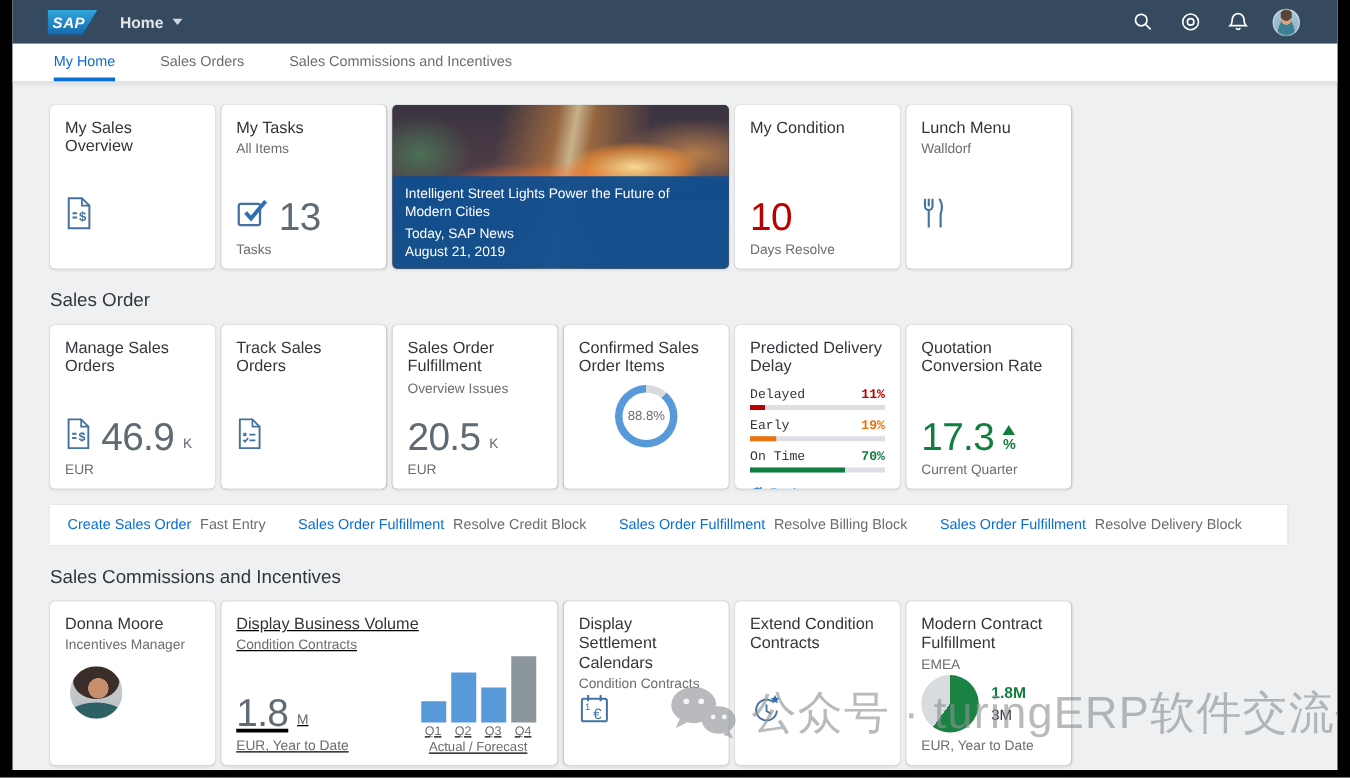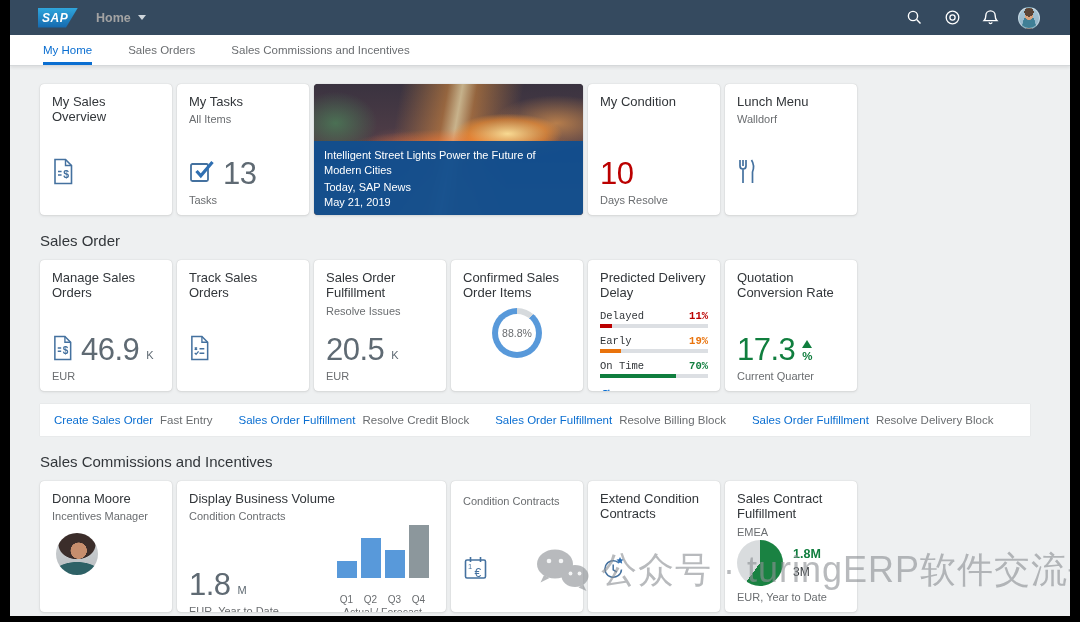--- a/index.html
+++ b/index.html
@@ -6,21 +6,21 @@
   html,body { background:#000; }
   body { font-family:"Liberation Sans", sans-serif; }
   .screen { position:relative; width:1080px; height:616px; background:#000; overflow:hidden;padding-left:23px; }
   .app { position:absolute; left:10px; right:10px; top:0; bottom:0; background:#eef0f1; overflow:hidden; }
 
   
   .shellbar { height:35px; background:#354a5f; display:flex; align-items:center; padding:0 30px 0 28px; }
   .sap-logo { width:40px; height:20px; background:linear-gradient(180deg,#2fa6dc 0%,#1568ae 100%);
     clip-path:polygon(0 0,100% 0,70% 100%,0 100%); color:#fff; font-size:12px; font-weight:bold; font-style:italic;
     display:flex; align-items:center; padding-left:4px; letter-spacing:.5px; }
-  .shell-title { color:#a3a3a3; font-size:12.5px; font-weight:bold; margin-left:18px; display:flex; align-items:center; gap:7px; cursor:pointer; }
+  .shell-title { color:#e5e5e5; font-size:12.5px; font-weight:bold; margin-left:18px; display:flex; align-items:center; gap:7px; cursor:pointer; }
   .caret-down { width:0; height:0; border-left:4.5px solid transparent; border-right:4.5px solid transparent; border-top:5px solid #cfd6dc; }
   .shell-right { margin-left:auto; display:flex; align-items:center; gap:18px; }
   .shell-icon { width:20px; height:20px; display:flex; align-items:center; justify-content:center; cursor:pointer; }
   .shell-avatar { width:22px; height:22px; border-radius:50%; cursor:pointer; border:1px solid rgba(255,255,255,.4);
     background:
       radial-gradient(circle at 50% 20%, #5a4436 0 24%, transparent 25%),
       radial-gradient(circle at 50% 38%, #d9a47e 0 26%, transparent 27%),
       radial-gradient(ellipse at 50% 105%, #3f7f96 0 48%, transparent 50%),
       linear-gradient(#a9c6d6,#8fb2c6); }
 
@@ -31,21 +31,21 @@
   .tab.active { color:#0a6ed1; }
   .tab.active::after { content:""; position:absolute; left:0; right:0; bottom:0; height:3px; background:#0a6ed1; }
 
   
   .content { padding:18px 30px 0 30px; position:relative; }
   .tile-row { display:flex; gap:5px; }
   .section-heading { font-size:15px; color:#32363a; margin:17px 0 11px 0; }
 
   .tile { position:relative; width:132px; height:131px; background:#fff; border-radius:4px; padding:10px 12px 8px 12px;
     box-shadow:0 0 1px rgba(0,0,0,.22), 0 1px 3px rgba(0,0,0,.10); display:flex; flex-direction:column; cursor:pointer; overflow:hidden; }
-  .tile.wide { width:269px; }
+  .tile.wide { width:269px;text-decoration:underline; }
   .tile-title { font-size:13px; color:#32363a; line-height:1.18; }
   .tile-sub { font-size:11px; color:#6a6d70; margin-top:4px; }
   .tile-spacer { flex:1; }
   .tile-footer { font-size:11px; color:#6a6d70; margin-top:5px; min-height:13px; }
   .kpi-row { display:flex; align-items:center; gap:7px; }
   .kpi-num { font-size:31px; font-weight:300; color:#5f6a73; letter-spacing:-.5px; line-height:1; }
   .kpi-unit { font-size:11px; color:#5f6a73; margin-top:10px; }
   .kpi-red { color:#bb0000; }
   .kpi-green { color:#107e3e; }
 
@@ -95,21 +95,21 @@
       radial-gradient(ellipse 20px 16px at 50% 27%, #3b2d2a 0 90%, transparent 95%),
       radial-gradient(ellipse 26px 14px at 50% 100%, #2e6166 0 90%, transparent 95%),
       linear-gradient(#cfd3d6,#b9bdc0); }
 
   
   .bv-body { flex:1; display:flex; align-items:flex-end; }
   .bv-left { flex:1; display:flex; flex-direction:column; justify-content:flex-end; }
   .bv-chart { width:103px; display:flex; flex-direction:column; align-items:center; }
   .bv-bars { display:flex; align-items:flex-end; gap:4px; height:56px; }
   .bv-bar { width:20px; }
-  .bv-labels { display:flex; gap:4px; margin-top:16px; }
+  .bv-labels { display:flex; gap:4px; margin-top:2px; }
   .bv-labels span { width:20px; text-align:center; font-size:10px; color:#6a6d70; }
   .bv-caption { font-size:10.5px; color:#6a6d70; margin-top:1px; white-space:nowrap; }
 
   
   .cf-body { flex:1; display:flex; align-items:center; gap:10px; margin-top:2px; }
   .cf-pie { width:46px; height:46px; border-radius:50%; flex:none; }
   .cf-vals { display:flex; flex-direction:column; gap:4px; }
   .cf-actual { font-size:12.5px; font-weight:bold; color:#107e3e; }
   .cf-target { font-size:12px; color:#32363a; }
 
@@ -201,21 +201,21 @@
             <span class="kpi-num">13</span>
           </div>
           <div class="tile-footer">Tasks</div>
         </div>
 
         <div class="tile wide news">
           <div class="news-img"></div>
           <div class="news-overlay">
             <div class="news-headline">Intelligent Street Lights Power the Future of Modern Cities</div>
             <div>Today, SAP News</div>
-            <div>May 21, 2019</div>
+            <div>August 21, 2019</div>
           </div>
         </div>
 
         <div class="tile">
           <div class="tile-title">My Condition</div>
           <div class="tile-spacer"></div>
           <div class="kpi-row">
             <span class="kpi-num kpi-red" style="color: rgb(187, 0, 0);">10</span>
           </div>
           <div class="tile-footer">Days Resolve</div>
@@ -273,21 +273,21 @@
                   <path d="M6 18.6 l1.4 1.5 L10 17" stroke="#44719f" stroke-width="1.4" fill="none"></path>
                   <line x1="11" y1="19" x2="16" y2="19" stroke="#44719f" stroke-width="1.5"></line>
                 </svg>
             </span>
           </div>
           <div class="tile-footer"></div>
         </div>
 
         <div class="tile">
           <div class="tile-title">Sales Order Fulfillment</div>
-          <div class="tile-sub">Resolve Issues</div>
+          <div class="tile-sub">Overview Issues</div>
           <div class="tile-spacer"></div>
           <div class="kpi-row">
             <span class="kpi-num">20.5</span>
             <span class="kpi-unit">K</span>
           </div>
           <div class="tile-footer">EUR</div>
         </div>
 
         <div class="tile">
           <div class="tile-title">Confirmed Sales Order Items</div>
@@ -409,20 +409,21 @@
                 <span>Q2</span>
                 <span>Q3</span>
                 <span>Q4</span>
               </div>
               <div class="bv-caption">Actual / Forecast</div>
             </div>
           </div>
         </div>
 
         <div class="tile">
+          <div class="tile-title">Display Settlement Calendars</div>
           <div class="tile-sub">Condition Contracts</div>
           <div class="tile-spacer"></div>
           <div class="kpi-row">
             <span class="tile-icon">
               <svg width="27" height="27" viewBox="0 0 27 27">
                   <rect x="2.5" y="5" width="20" height="18" rx="1.5" fill="none" stroke="#44719f" stroke-width="1.6"></rect>
                   <line x1="7.5" y1="2" x2="7.5" y2="7" stroke="#44719f" stroke-width="1.6"></line>
                   <line x1="17.5" y1="2" x2="17.5" y2="7" stroke="#44719f" stroke-width="1.6"></line>
                   <text x="5" y="14" font-size="7.5" fill="#44719f">1</text>
                   <text x="11.5" y="21.5" font-size="12" fill="#44719f">€</text>
@@ -441,21 +442,21 @@
                   <path d="M21.5 14.5 a8.3 8.3 0 1 1 -3.4-7.2" fill="none" stroke="#44719f" stroke-width="1.5"></path>
                   <path d="M13.2 9.5 v5.3 l3.6 2.2" fill="none" stroke="#44719f" stroke-width="1.5"></path>
                   <path d="M20 2 l1.1 2.2 2.4.35 -1.75 1.7 .4 2.4 -2.15-1.15 -2.15 1.15 .4-2.4 -1.75-1.7 2.4-.35z" fill="#2f6fb2"></path>
                 </svg>
             </span>
           </div>
           <div class="tile-footer"></div>
         </div>
 
         <div class="tile">
-          <div class="tile-title">Sales Contract Fulfillment</div>
+          <div class="tile-title">Modern Contract Fulfillment</div>
           <div class="tile-sub">EMEA</div>
           <div class="cf-body">
             <div class="cf-pie" style="background: conic-gradient(rgb(26, 130, 66) 0deg, rgb(26, 130, 66) 60%, rgb(217, 220, 222) 60%, rgb(217, 220, 222) 100%);"></div>
             <div class="cf-vals">
               <span class="cf-actual">1.8M</span>
               <span class="cf-target">3M</span>
             </div>
           </div>
           <div class="tile-footer">EUR, Year to Date</div>
         </div>

